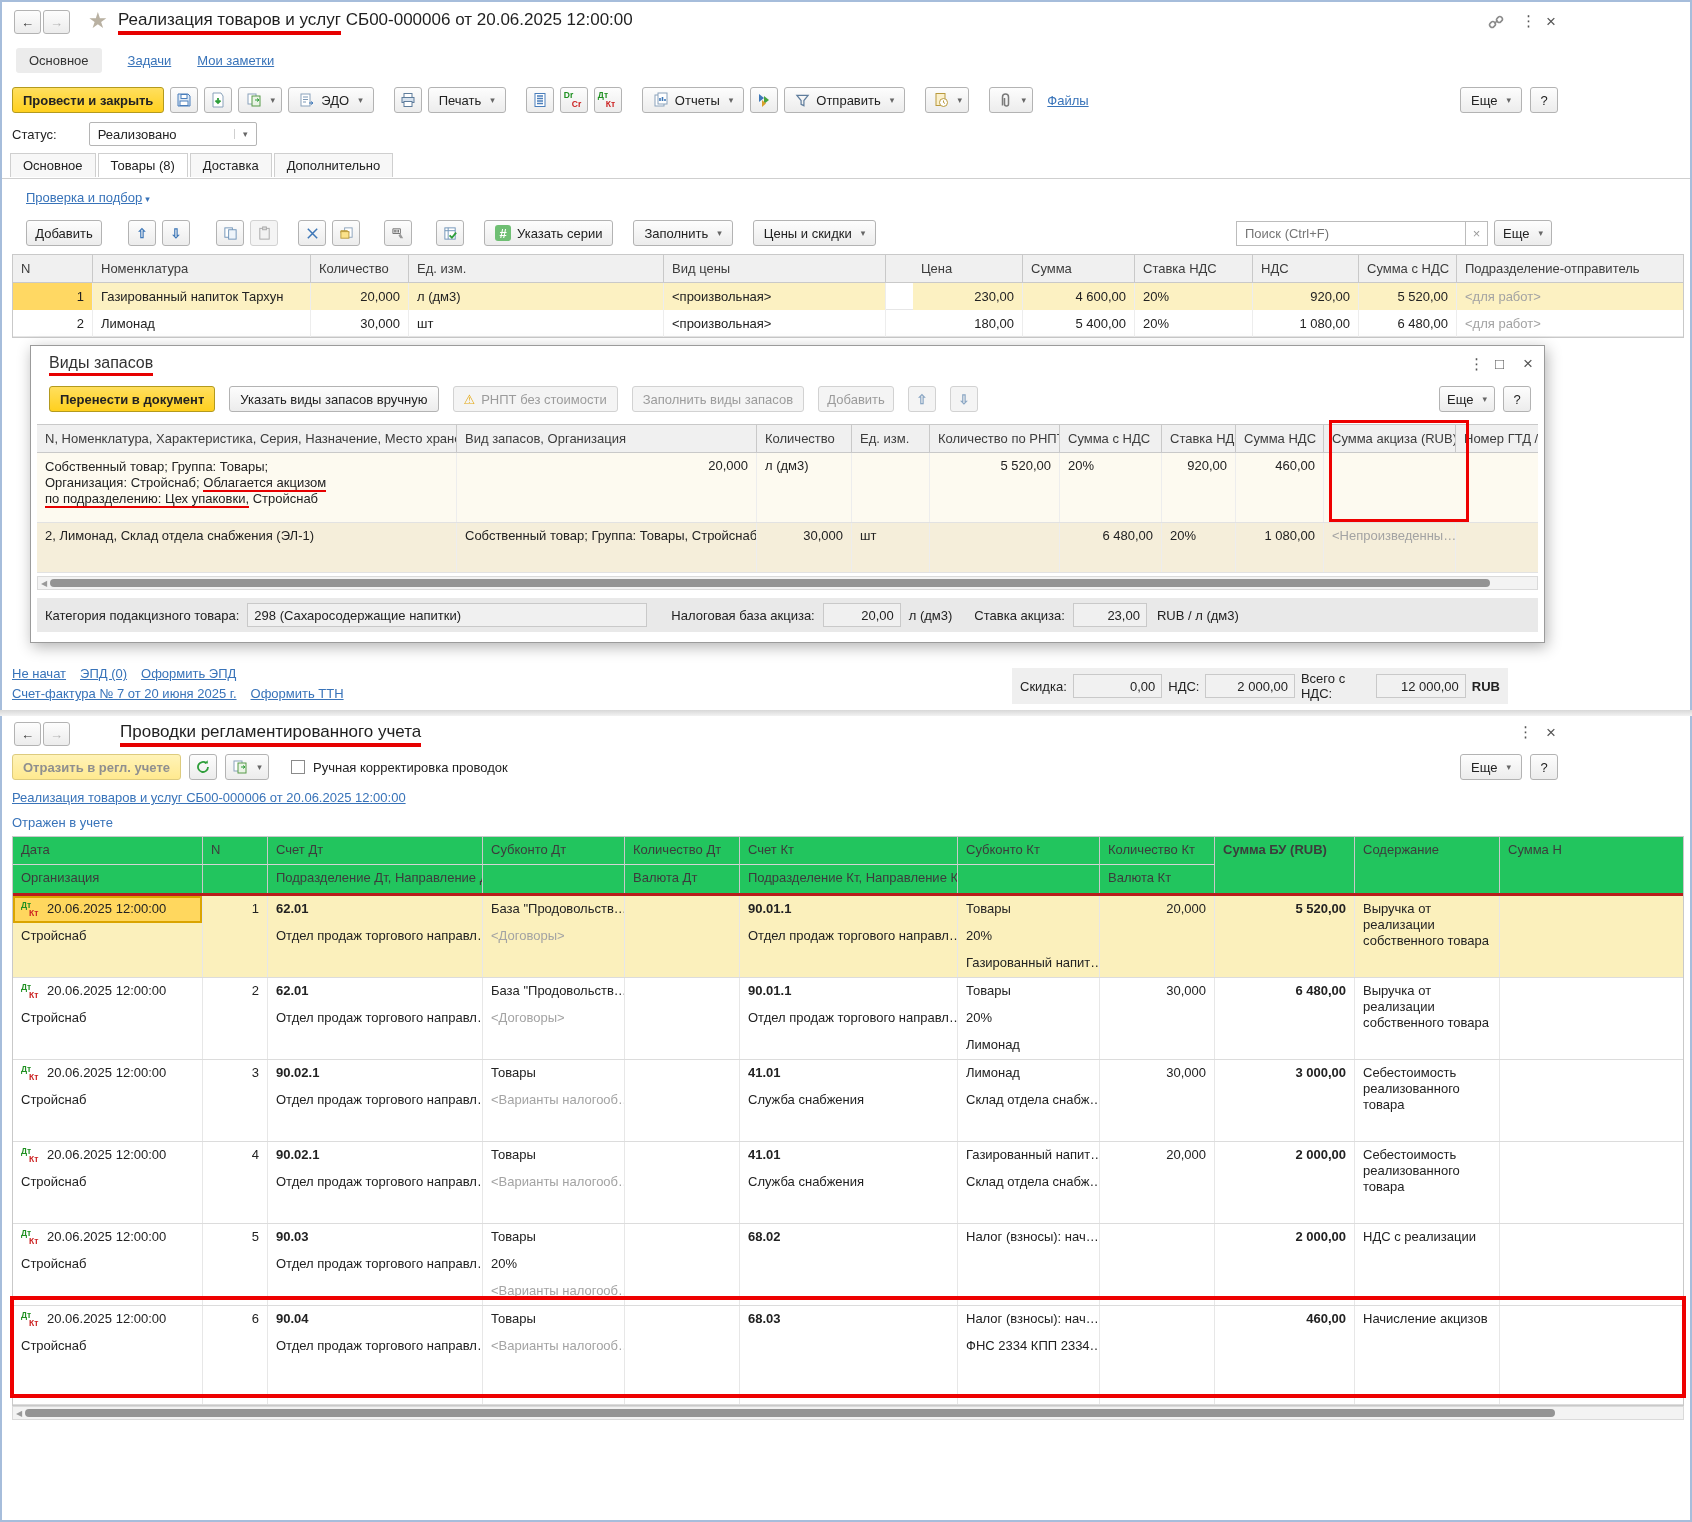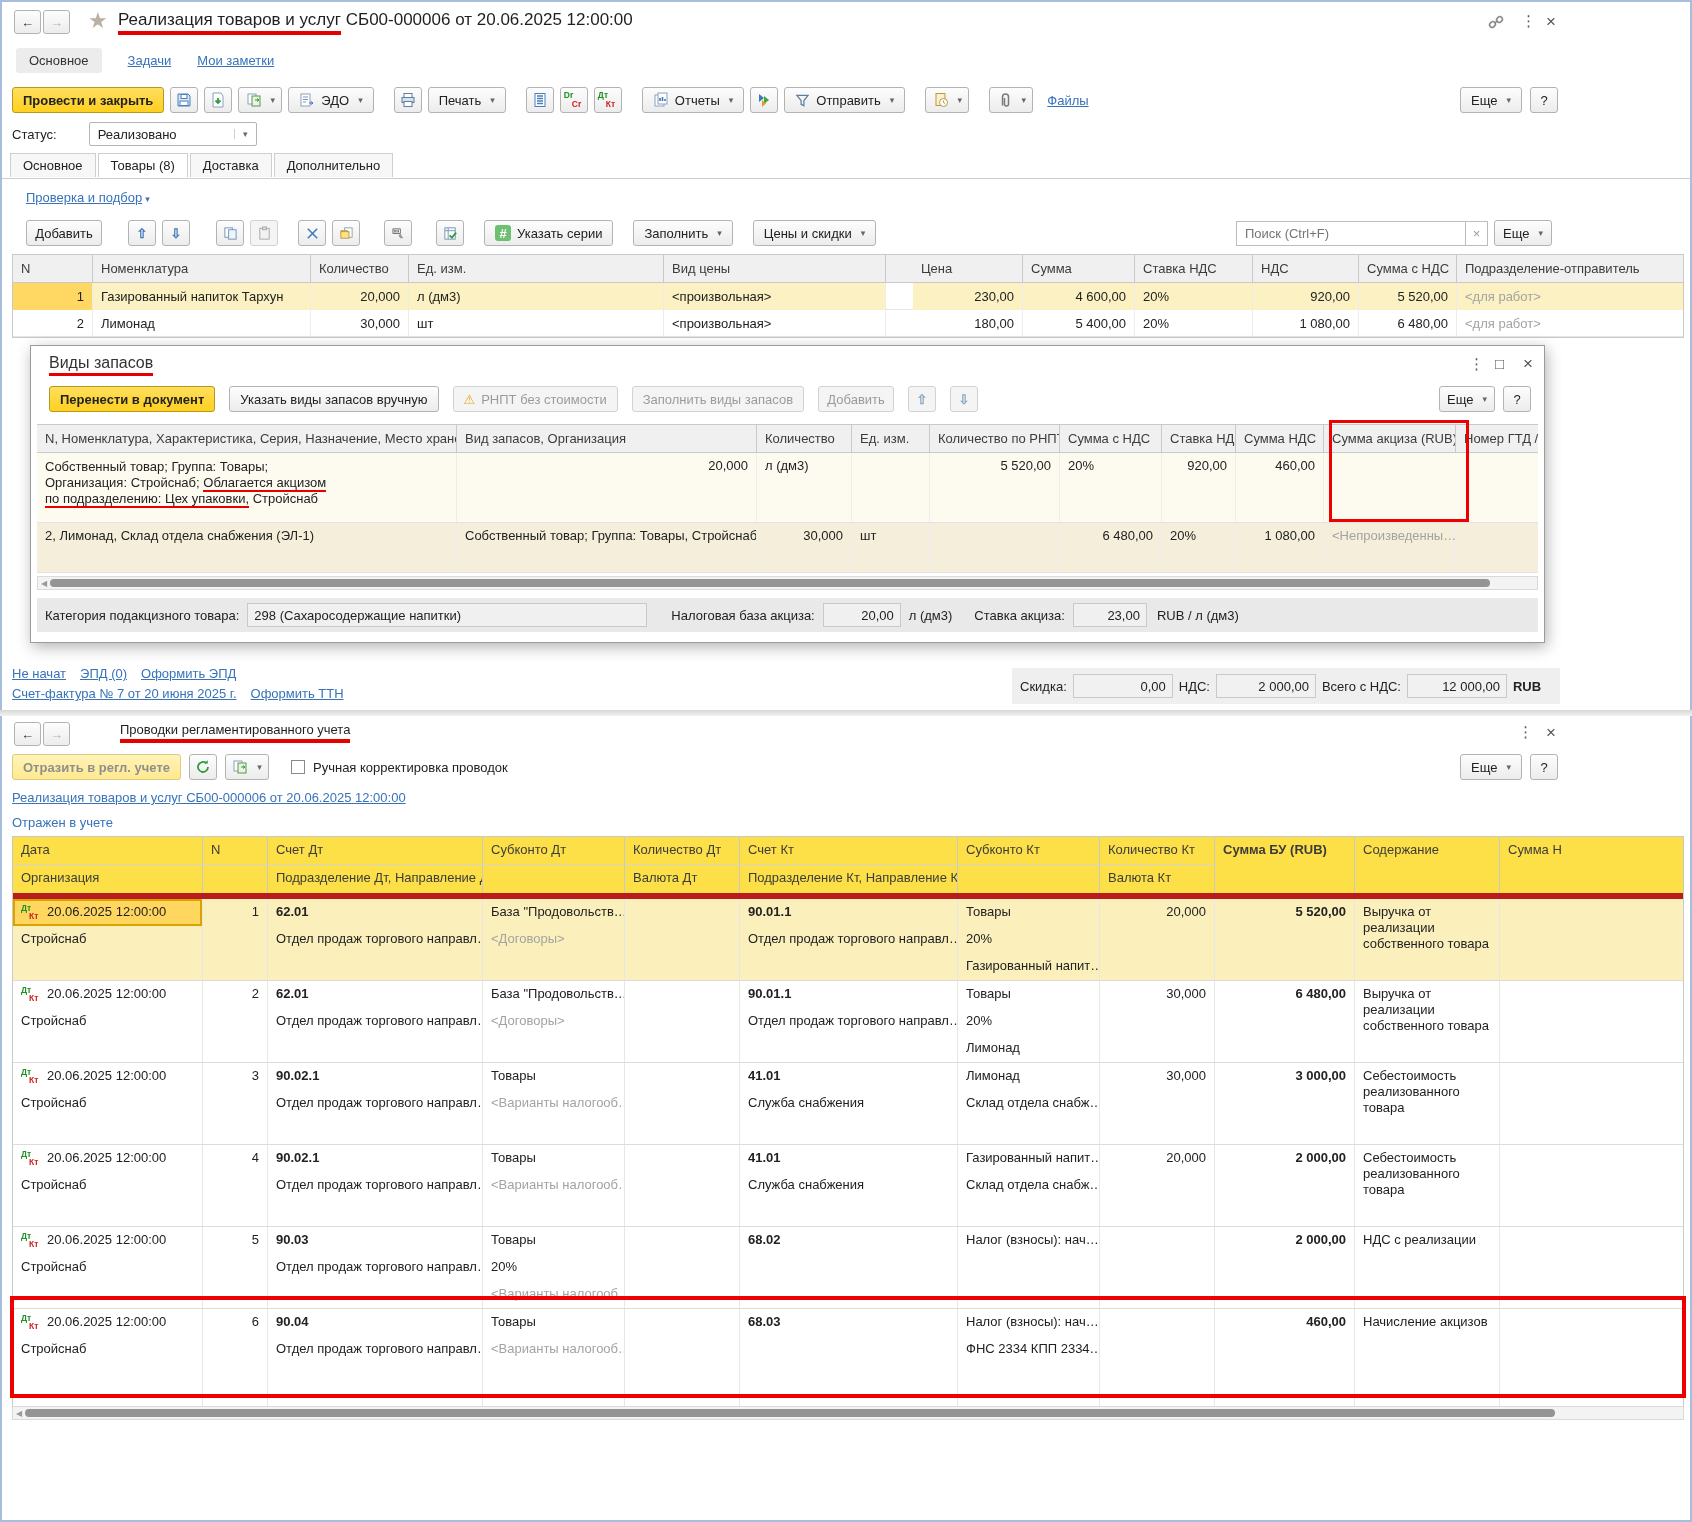--- a/index.html
+++ b/index.html
@@ -49,21 +49,21 @@
   .vt-head { display:grid; grid-template-columns:var(--vtc); background:#f0f0f0; border-top:1px solid #c9c9c9; border-bottom:1px solid #c9c9c9; }
   .vt-head > div { padding:6px 8px; border-right:1px solid #c9c9c9; overflow:hidden; white-space:nowrap; color:#3c3c3c; }
   .vt-row { display:grid; grid-template-columns:var(--vtc); border-bottom:1px solid #e2e2e2; }
   .vt-row > div { padding:5px 8px; border-right:1px solid #ededed; overflow:hidden; }
   .vt-row.r1 { height:70px; background:#fdfaf0; }
   .vt-row.r2 { height:50px; background:#f5eeda; }
   .vt-row .t { white-space:normal; line-height:16px; padding-top:6px; }
   .selcell { margin:2px; border:1px solid #8a8a8a; background:#f8f0da; height:62px; padding:5px 6px; white-space:nowrap; overflow:hidden; }
   
   .w2t { --w2c: 190px 65px 215px 142px 115px 218px 142px 115px 140px 145px 1fr; border:1px solid #c9c9c9; background:#fff;}
-  .w2-head { display:grid; grid-template-columns:var(--w2c); grid-template-rows:28px 28px; background:#fde047; border-bottom:6px solid #b91c1c; }
+  .w2-head { display:grid; grid-template-columns:var(--w2c); grid-template-rows:28px 28px; background:#22c55e; border-bottom:3px solid #b91c1c; }
   .w2-head > div { padding:5px 8px; border-right:1px solid #c9c9c9; overflow:hidden; white-space:nowrap; color:#3c3c3c; }
   .w2-head .hr1 { grid-row:1; border-bottom:1px solid #d4d4d4; }
   .w2-head .hr2 { grid-row:2; }
   .w2-head .hsp { grid-row:1 / 3; }
   .wrow { display:grid; grid-template-columns:var(--w2c); grid-template-rows:27px 27px 27px; border-bottom:1px solid #dcdcdc; background:#fff; }
   .wrow.marked { grid-template-rows:27px 27px 44px; }
   .pc { padding:5px 8px 0; border-right:1px solid #e7e7e7; overflow:hidden; white-space:nowrap; }
   .c1{grid-column:1}.c2{grid-column:2}.c3{grid-column:3}.c4{grid-column:4}.c5{grid-column:5}
   .c6{grid-column:6}.c7{grid-column:7}.c8{grid-column:8}.c9{grid-column:9}.c10{grid-column:10}.c11{grid-column:11}
   .l1{grid-row:1}.l2{grid-row:2}.l3{grid-row:3}
@@ -365,21 +365,21 @@
     <div class="abs" style="left:10px; top:664px; display:flex; gap:14px;">
       <span class="link">Не начат</span>
       <span class="link">ЭПД (0)</span>
       <span class="link">Оформить ЭПД</span>
     </div>
     <div class="abs" style="left:10px; top:684px; display:flex; gap:14px;">
       <span class="link">Счет-фактура № 7 от 20 июня 2025 г.</span>
       <span class="link">Оформить ТТН</span>
     </div>
 
-    <div class="abs" style="left:1010px; top:666px; width:548px; height:36px; background:#efefef; display:flex; align-items:center; gap:6px; padding:0 8px;">
+    <div class="abs" style="left:1010px; top:666px; width:496px; height:36px; background:#efefef; display:flex; align-items:center; gap:6px; padding:0 8px;">
       <span>Скидка:</span>
       <span class="inset num" style="width:100px; justify-content:flex-end;">0,00</span>
       <span>НДС:</span>
       <span class="inset num" style="width:100px; justify-content:flex-end;">2 000,00</span>
       <span>Всего с НДС:</span>
       <span class="inset num" style="width:100px; justify-content:flex-end;">12 000,00</span>
       <span style="font-weight:bold;">RUB</span>
     </div>
   </div>
 
@@ -471,21 +471,21 @@
   </div>
 
   <div class="abs" style="left:0; top:710px; width:1692px; height:6px; background:linear-gradient(#d7d7d7,#f2f2f2);"></div>
 
   <div class="abs w2t-wrap" id="w2" style="left:2px; top:716px; width:1688px; height:800px; background:#fff;">
 
     <div class="abs" style="left:12px; top:6px; display:flex; gap:2px;">
       <span class="navbtn" style="color:#333;">←</span>
       <span class="navbtn" style="color:#b5b5b5;">→</span>
     </div>
-    <div class="abs" style="left:118px; top:6px; font-size:13px; color:#1f1f1f;">
+    <div class="abs" style="left:118px; top:6px; font-size:17px; color:#1f1f1f;">
       <span class="red-t">Проводки регламентированного учета</span>
     </div>
     <span class="abs winbtn" style="left:1516px; top:8px;">⋮</span>
     <span class="abs winbtn" style="left:1544px; top:8px; font-size:17px;">×</span>
 
     <div class="abs" style="left:10px; top:38px; display:flex; align-items:center; gap:8px;">
       <span class="btn ydis">Отразить в регл. учете</span>
       <span class="btn io">
         <svg class="i" width="16" height="16" viewBox="0 0 16 16">
             <path d="M13 8a5 5 0 1 1-1.7-3.8" fill="none" stroke="#2e9e3a" stroke-width="1.8"></path>

